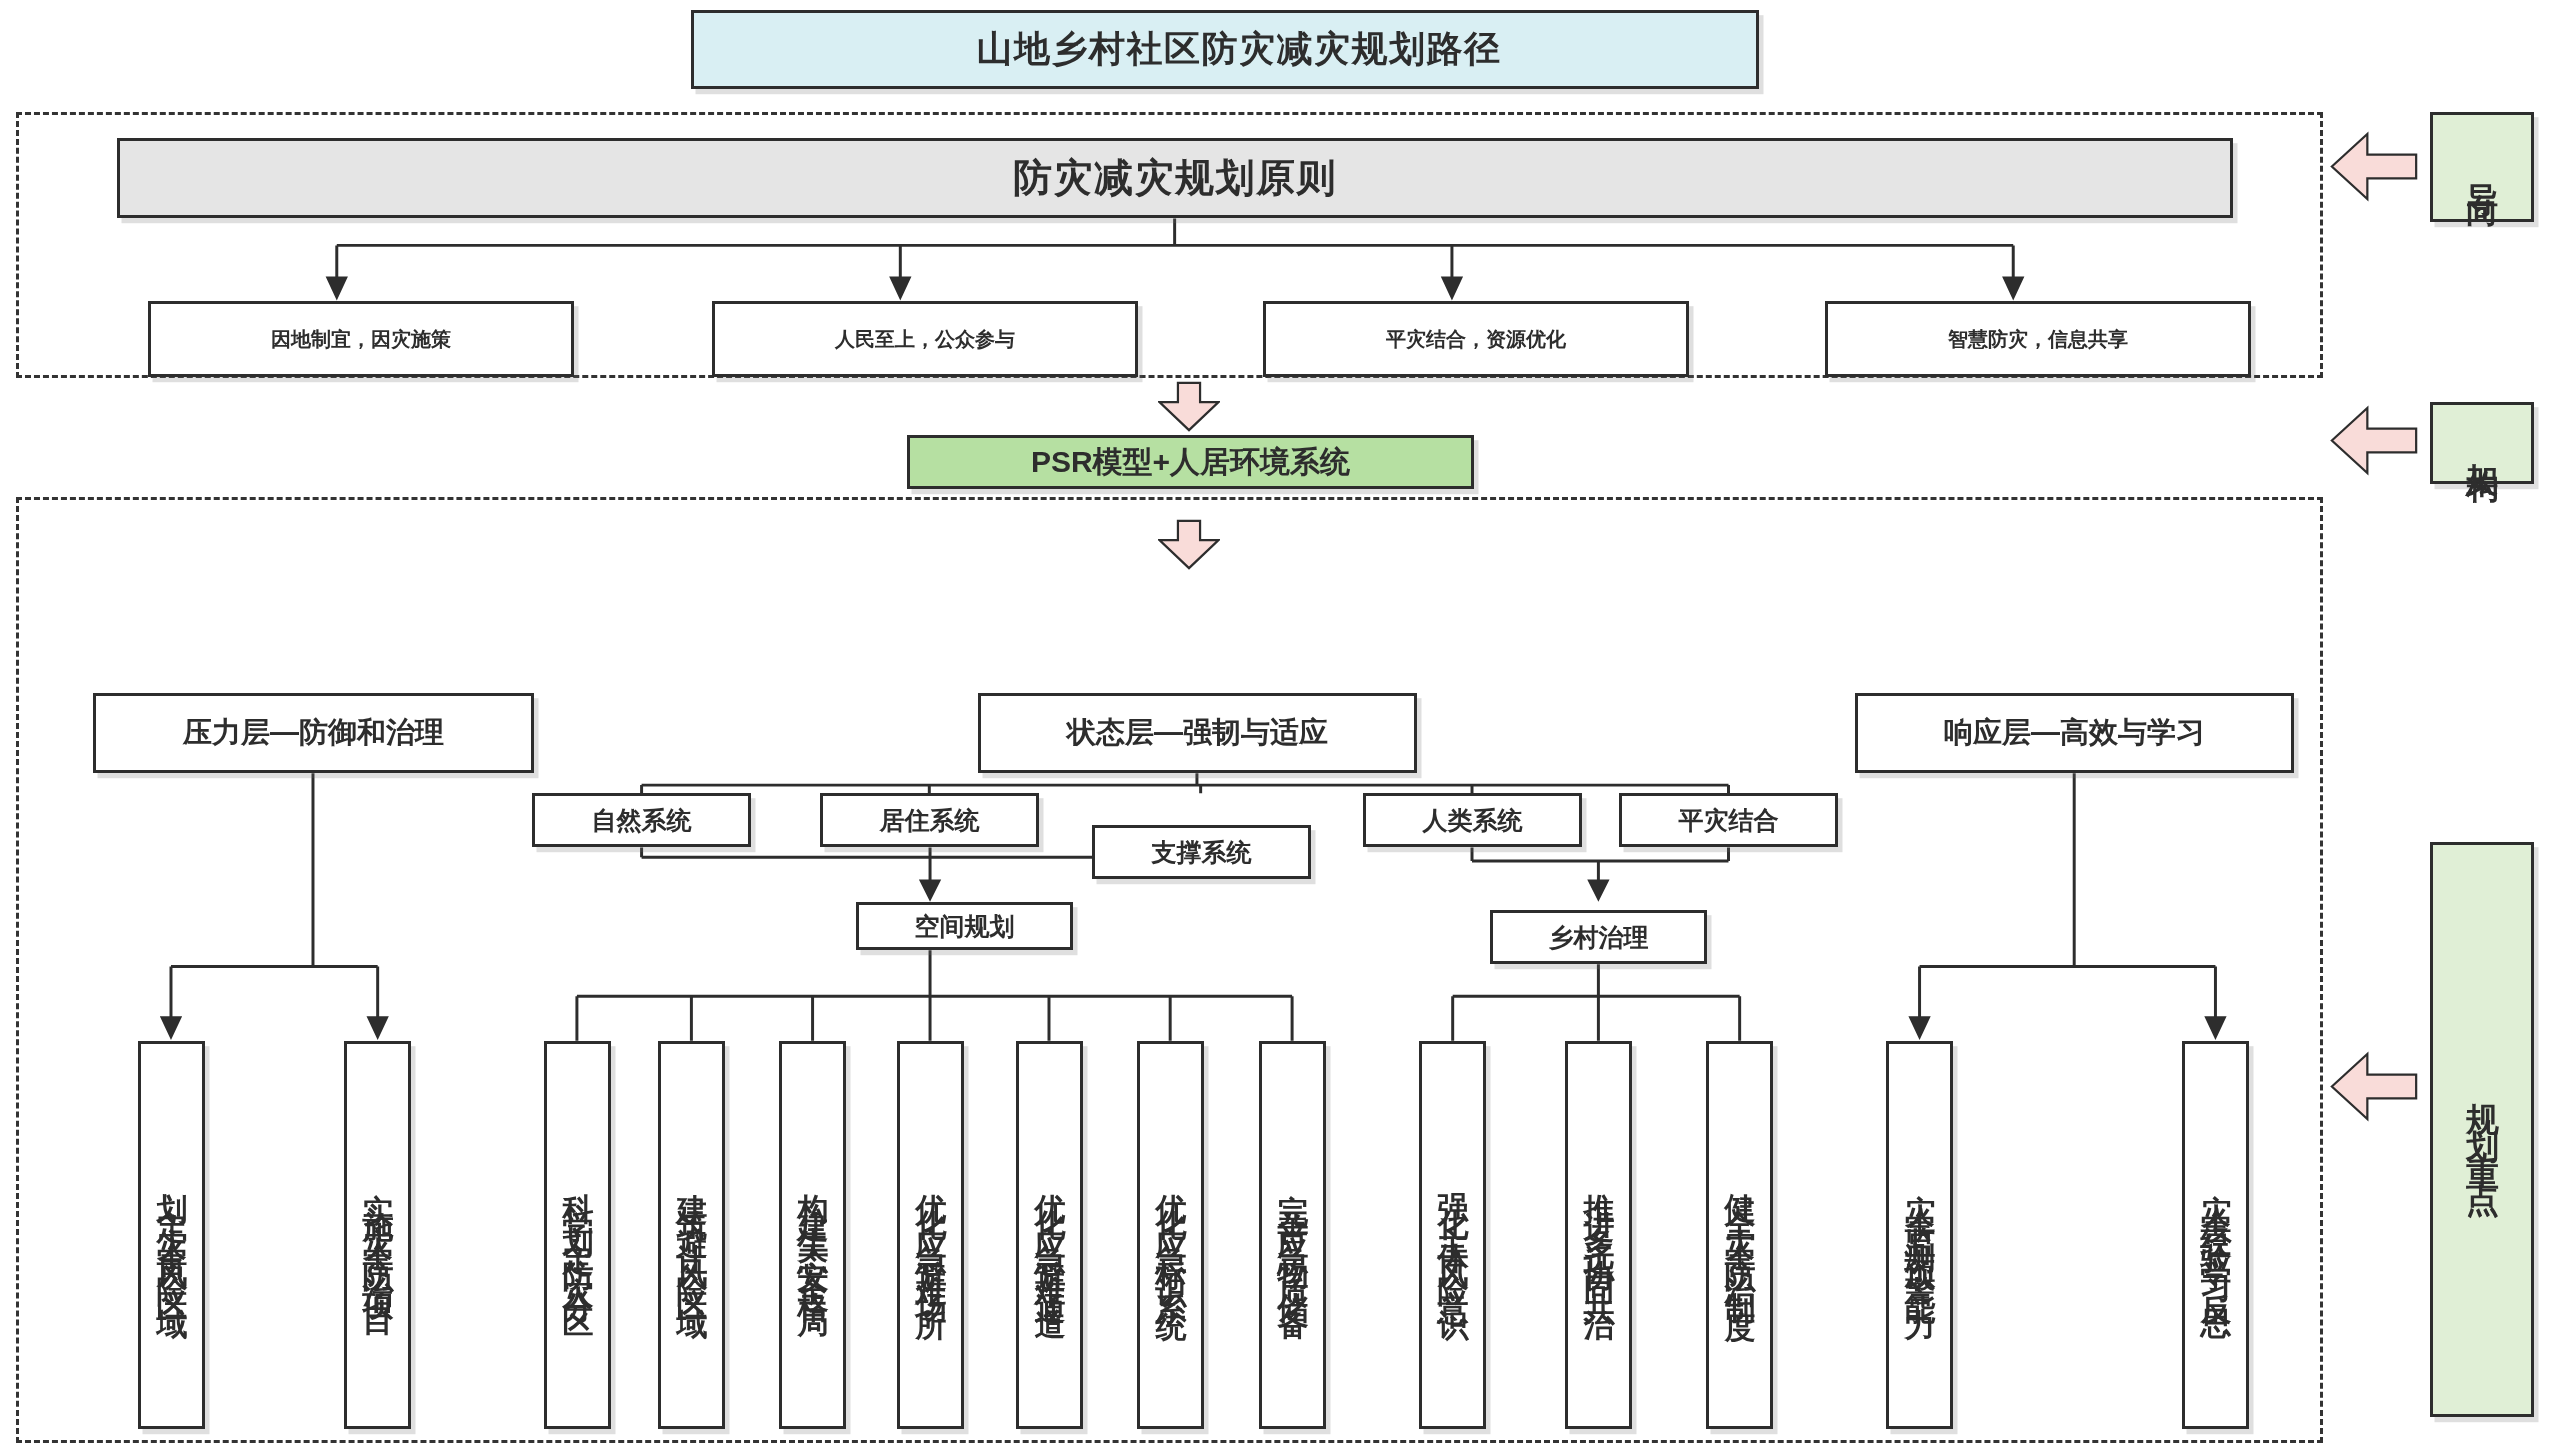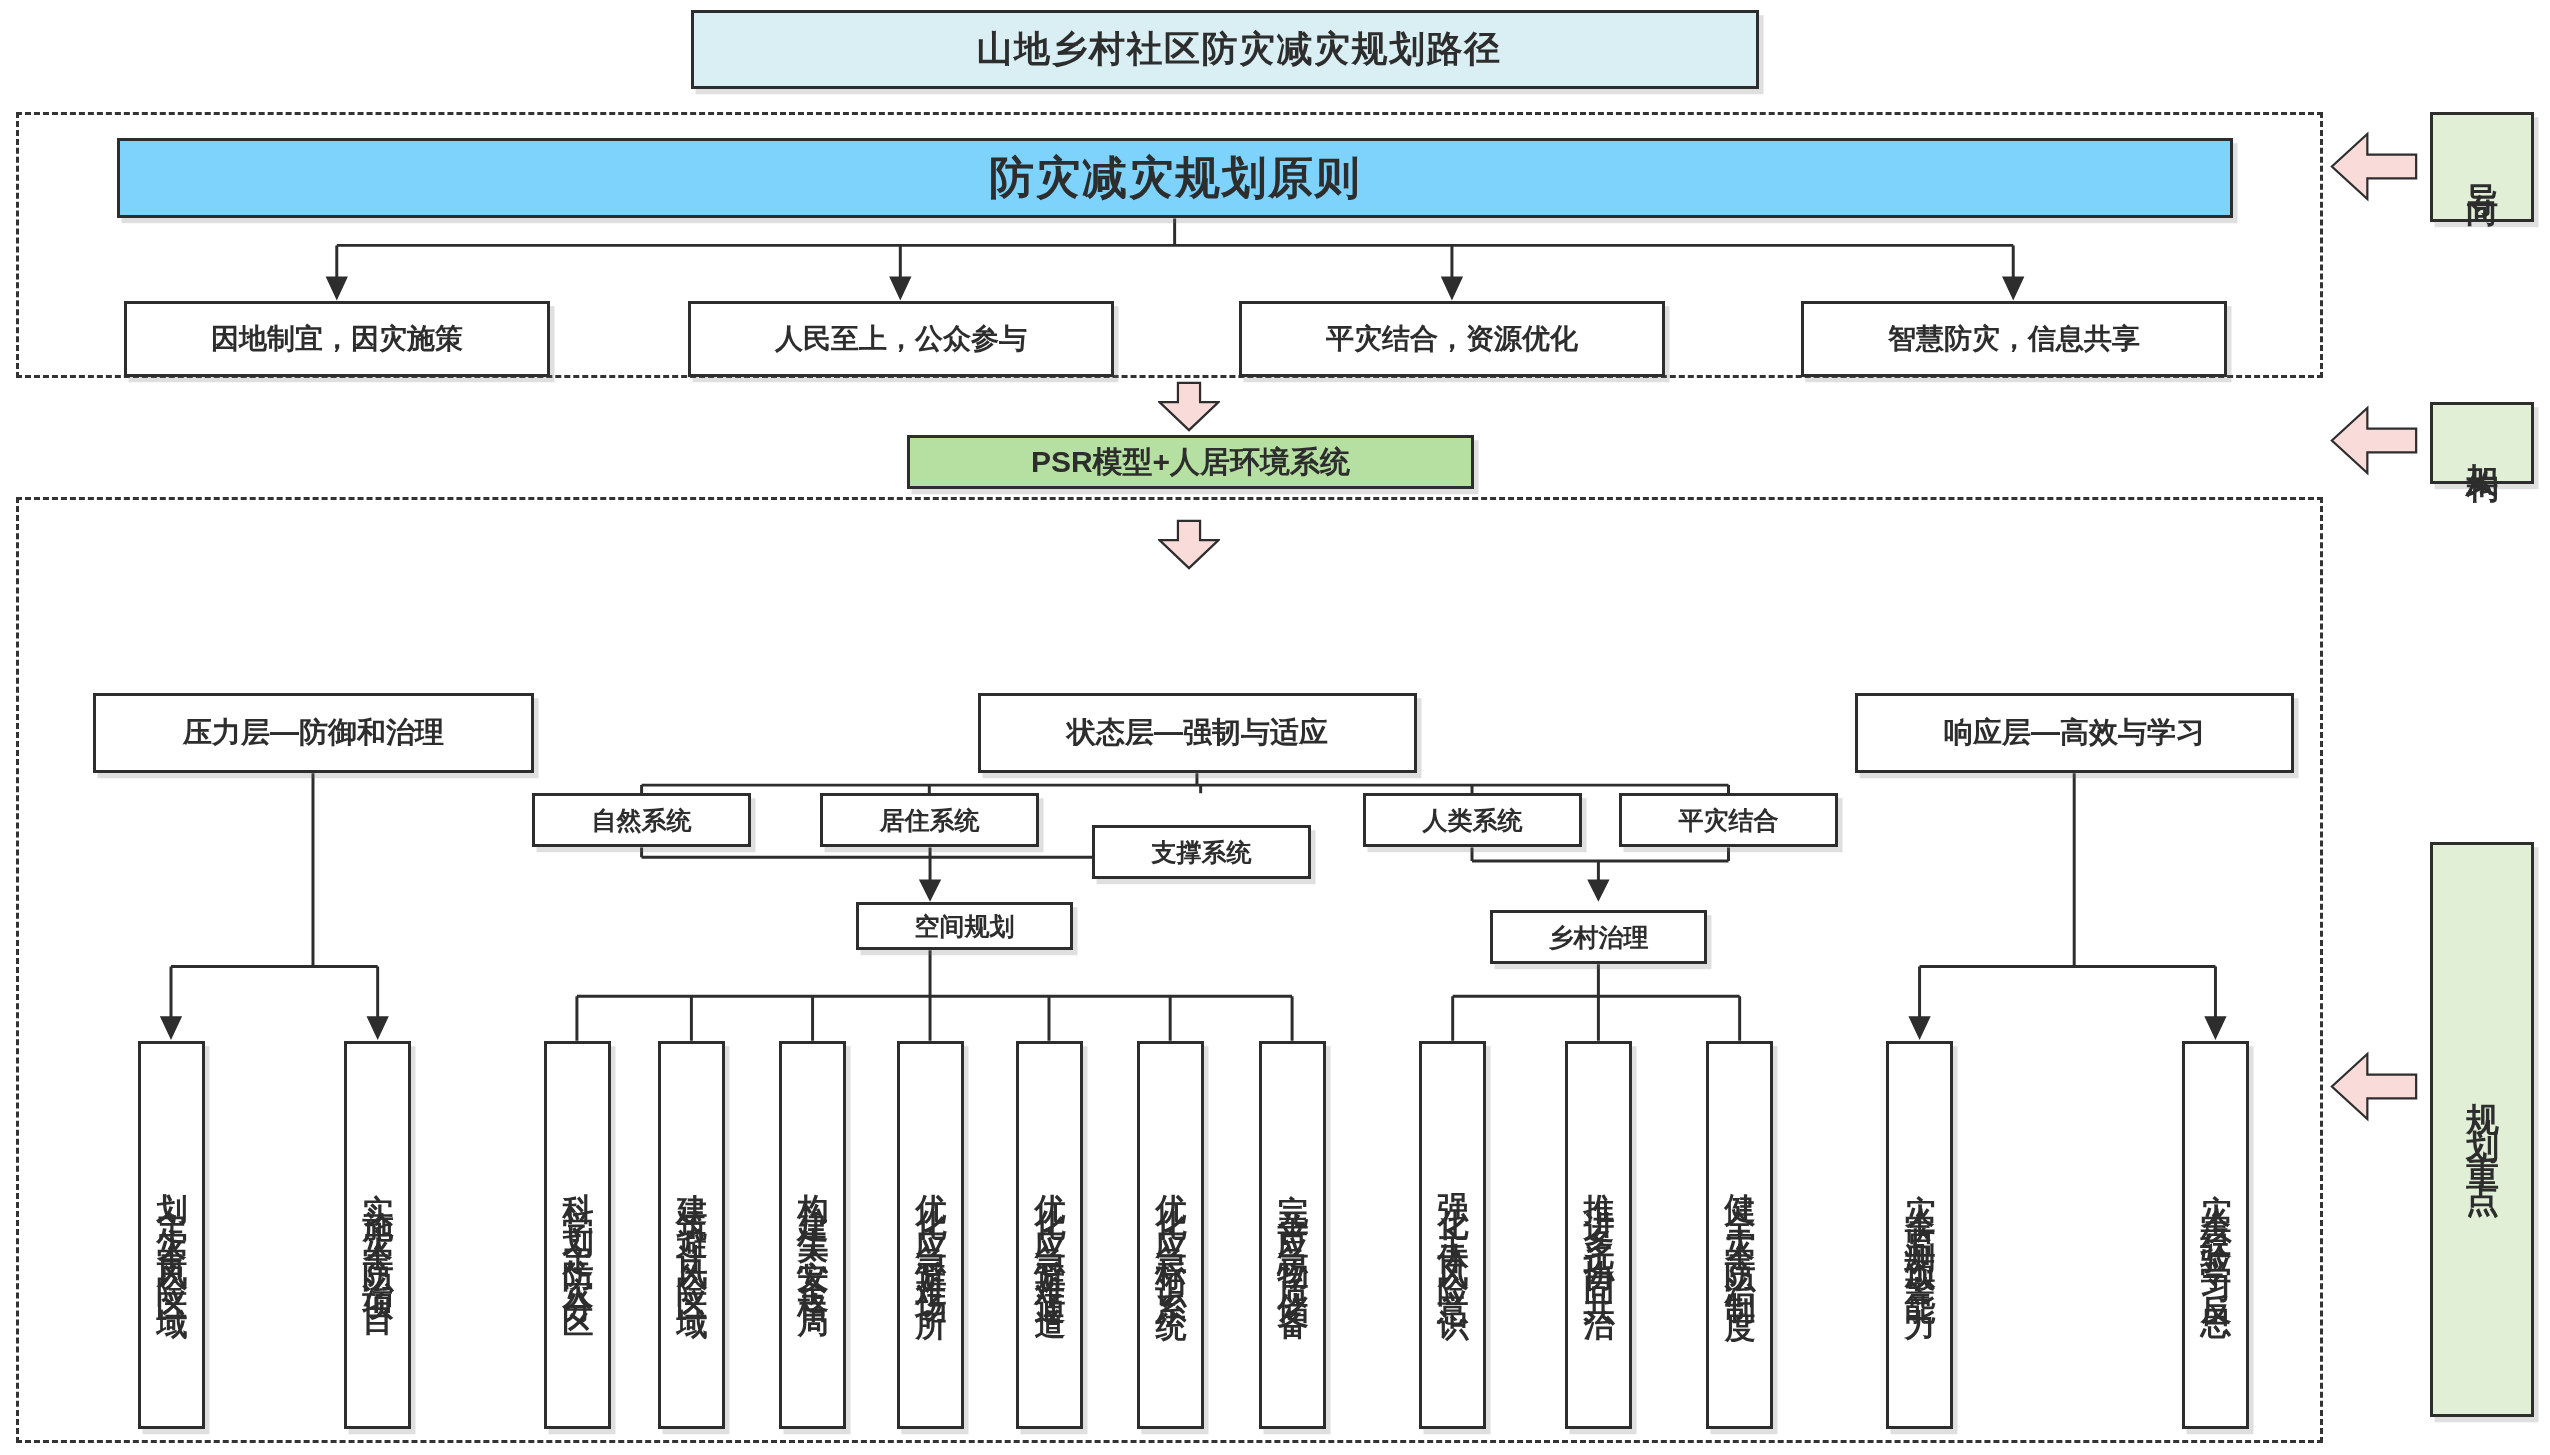--- a/index.html
+++ b/index.html
@@ -10,24 +10,24 @@
   .frame {
     position:absolute; border:3px dashed #333333; box-sizing:border-box; background:transparent;
   }
   .box {
     position:absolute; box-sizing:border-box; border:3px solid #2d2d2d; background:#ffffff;
     display:flex; align-items:center; justify-content:center; text-align:center;
     font-weight:bold; color:#2d2d2d; box-shadow:4.5px 5.2px 0 rgba(110,110,110,0.22);
     z-index:3;
   }
   .title-box  { background:#d9eff3; font-size:36px; letter-spacing:1.5px;padding-left:28px; }
-  .cream-box  { background:#7dd3fc; font-size:45px; letter-spacing:1.5px; }
+  .cream-box  { background:#e5e5e5; font-size:39px; letter-spacing:1.5px; }
   .green-box  { background:#b6e0a2; font-size:30px; }
   .side-box   { background:#e0efd6; }
-  .plain-lg   { font-size:28px; }
+  .plain-lg   { font-size:20px;margin-left:24px; }
   .plain-md   { font-size:29px; }
   .plain-sm   { font-size:25px; }
   .vtext {
     writing-mode:vertical-rl; text-orientation:upright; font-weight:bold;
   }
   .vbox .vtext   { font-size:31px; letter-spacing:16.4px; }
   .side-box .vtext { font-size:33px; }
   #connectors { position:absolute; left:0; top:0; z-index:1; }
   .parrow { position:absolute; z-index:2; }
 </style>

